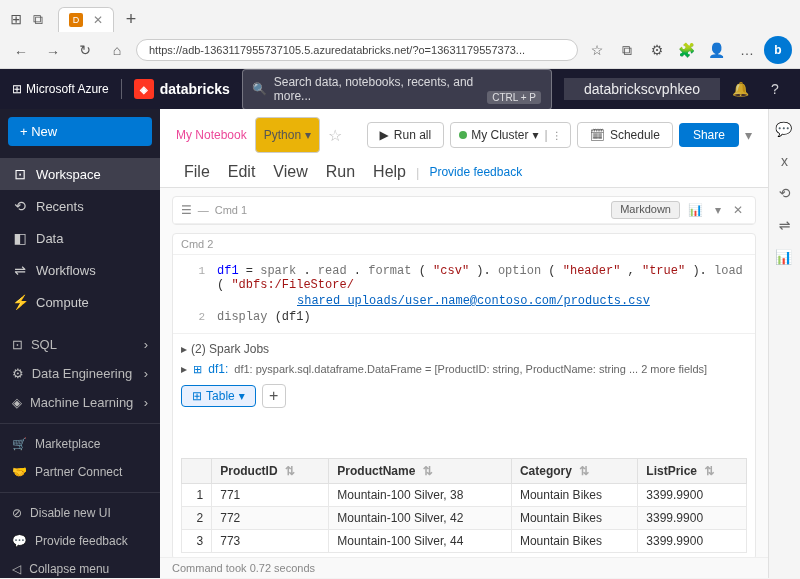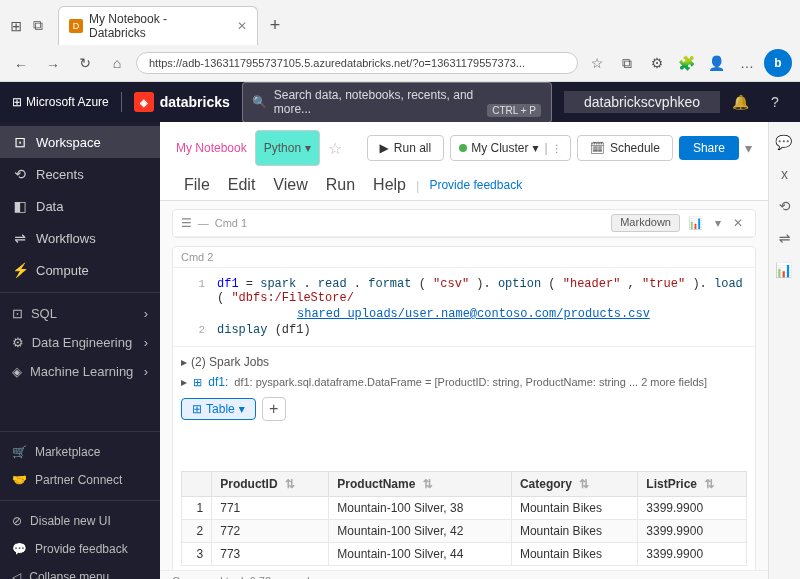--- a/index.html
+++ b/index.html
@@ -51,21 +51,21 @@
     .sidebar-bottom { margin-top: auto; }
     .sidebar-bottom-item { display: flex; align-items: center; gap: 8px; padding: 7px 12px; color: #bbb; cursor: pointer; font-size: 12px; }
 
     
     .content { flex: 1; display: flex; flex-direction: column; overflow: hidden; background: #fff; }
 
     
     .notebook-header { padding: 8px 16px 0; border-bottom: 1px solid #e0e0e0; display: flex; flex-direction: column; flex-shrink: 0; }
     .notebook-title-row { display: flex; align-items: center; gap: 8px; margin-bottom: 4px; }
     .notebook-title { font-size: 12px; font-weight: 400; color: #ec4899; }
-    .notebook-lang { background: #5eead4; border: 1px solid #ccc; border-radius: 4px; padding: 10px 8px; font-size: 12px; color: #555; cursor: pointer; display:flex;align-items:center;gap:4px;justify-content:flex-end; }
+    .notebook-lang { background: #eab308; border: 1px solid #ccc; border-radius: 4px; padding: 10px 8px; font-size: 12px; color: #555; cursor: pointer; display:flex;align-items:center;gap:4px;justify-content:flex-end; }
     .notebook-star { color: #bbb; cursor: pointer; font-size: 16px; }
     .notebook-actions { display: flex; align-items: center; gap: 6px; margin-left: auto; }
     .run-all-btn { display: flex; align-items: center; gap: 5px; background: white; border: 1px solid #ccc; border-radius: 4px; padding: 5px 12px; font-size: 12px; cursor: pointer; color: #333; }
     .cluster-selector { display: flex; align-items: center; gap: 4px; border: 1px solid #ccc; border-radius: 4px; padding: 5px 8px; font-size: 12px; color: #333; cursor: pointer; }
     .cluster-dot { width: 8px; height: 8px; background: #4caf50; border-radius: 50%; }
     .schedule-btn { display: flex; align-items: center; gap: 5px; background: white; border: 1px solid #ccc; border-radius: 4px; padding: 5px 12px; font-size: 12px; cursor: pointer; color: #333; }
     .share-btn { background: #0078d4; color: white; border: none; border-radius: 4px; padding: 5px 14px; font-size: 12px; cursor: pointer; font-weight: 500; }
     .menu-bar { display: flex; align-items: center; gap: 2px; padding: 2px 0; }
     .menu-item { padding: 4px 8px; font-size: 16px; color: #444; cursor: pointer; border-radius: 3px; }
     .feedback-link { color: #0078d4; font-size: 12px; cursor: pointer; margin-left: 8px; }
@@ -84,21 +84,21 @@
     
     .markdown-cell-content { padding: 12px 16px; }
     .markdown-h1 { font-size: 26px; font-weight: 700; color: #1a1a1a; }
 
     
     .code-cell-content { padding: 8px 0; font-family: 'Consolas', 'Courier New', monospace; font-size: 12px; }
     .code-line { display: flex; align-items: flex-start; padding: 1px 8px; }
     .line-num { width: 24px; color: #aaa; text-align: right; margin-right: 12px; flex-shrink: 0; font-size: 11px; padding-top: 1px; }
     .code-text { color: #333; }
     .code-kw { color: #0000ff; }
-    .code-fn { color: #0c4a6e; }
+    .code-fn { color: #737373; }
     .code-str { color: #a31515; }
     .code-link { color: #0563c1; text-decoration: underline; }
 
     
     .cell-output { border-top: 1px solid #f0f0f0; padding: 6px 8px; }
     .spark-jobs { display: flex; align-items: center; gap: 4px; font-size: 12px; color: #555; cursor: pointer; padding: 2px 0; }
     .df-info { display: flex; align-items: center; gap: 6px; font-size: 12px; color: #555; padding: 4px 0; cursor: pointer; }
     .df-name { color: #0078d4; }
     .df-text { color: #666; font-size: 11px; }
     .table-toolbar { display: flex; align-items: center; gap: 6px; padding: 4px 0 6px; }
@@ -125,21 +125,20 @@
 <body>
 
 <div class="browser-chrome">
   <div class="tab-bar">
     <div class="browser-icons">
       <div class="browser-icon">⊞</div>
       <div class="browser-icon">⧉</div>
     </div>
     <div class="tab">
       <div class="tab-favicon">D</div>
-      <span>My Notebook - Databricks</span>
       <span class="tab-close">✕</span>
     </div>
     <div class="tab-new">+</div>
   </div>
   <div class="address-bar">
     <div class="nav-btn">←</div>
     <div class="nav-btn">→</div>
     <div class="nav-btn">↻</div>
     <div class="nav-btn">⌂</div>
     <div class="address-input">
@@ -176,20 +175,21 @@
     <div class="topbar-right">
       <div class="workspace-indicator">databrickscvphkeo</div>
       <div class="topbar-icon">🔔</div>
       <div class="topbar-icon">?</div>
     </div>
   </div>
 
   <div class="main-layout">
 
     <div class="sidebar">
+      <button class="sidebar-new-btn">+ New</button>
 
       <div class="sidebar-section">
         <div class="sidebar-item active">
           <span class="sidebar-item-icon">⊡</span>
           <span>Workspace</span>
         </div>
         <div class="sidebar-item">
           <span class="sidebar-item-icon">⟲</span>
           <span>Recents</span>
         </div>

